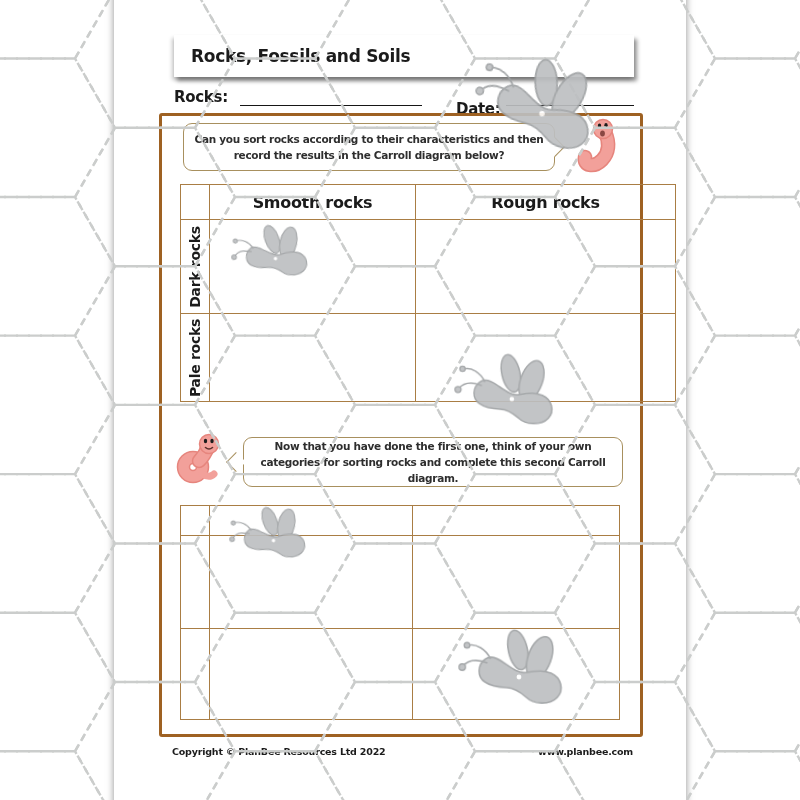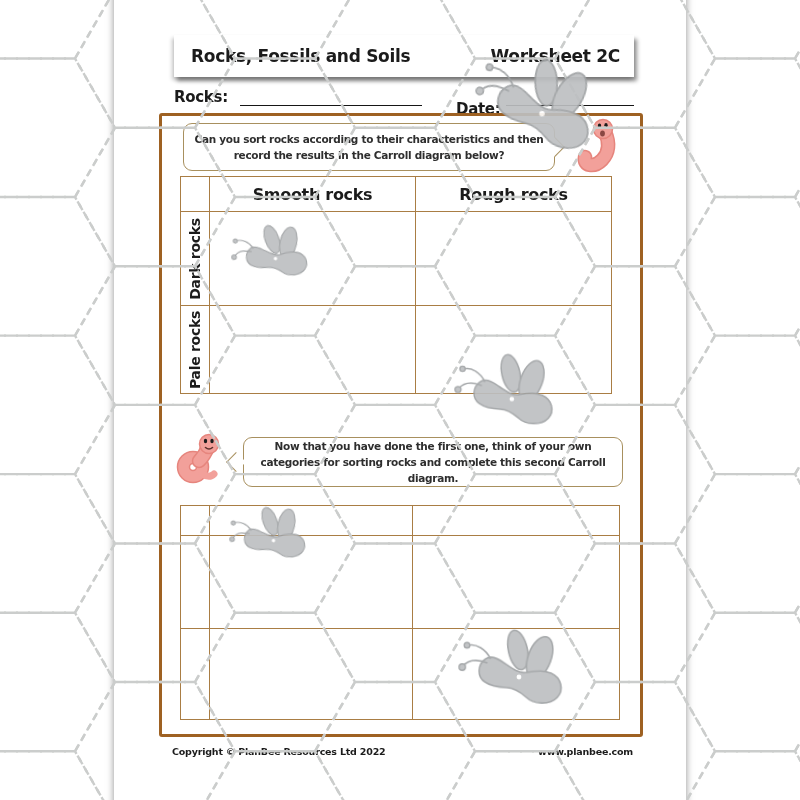--- a/index.html
+++ b/index.html
@@ -69,36 +69,35 @@
 <body>
 
 <div class="scene">
 
   <div class="page"></div>
 
   <div class="content">
 
     <div class="header-bar">
       <span class="header-title">Rocks, Fossils and Soils</span>
-      <span class="header-ws">Worksheet 2C</span>
     </div>
 
     <span class="field-label" style="left:174px;top:88px;">Rocks:</span>
     <div class="write-line" style="left:240px;top:105px;width:182px;"></div>
     <span class="field-label" style="left:456px;top:100px;">Date:</span>
     <div class="write-line" style="left:506px;top:105px;width:128px;"></div>
 
     <div class="frame"></div>
 
     <div class="bubble" style="left:183px;top:123px;width:372px;height:48px;">
       <span class="bubble-text">Can you sort rocks according to their characteristics and then record the results in the Carroll diagram below?</span>
     </div>
     <div class="tail tail-right" style="left:548px;top:140px;"></div>
 
-    <div class="ctable" style="left:180px;top:176px;width:432px;height:218px;grid-template-columns:29px 206px 1fr;grid-template-rows:35px 94px 1fr;">
+    <div class="ctable" style="left:180px;top:184px;width:496px;height:218px;grid-template-columns:29px 206px 1fr;grid-template-rows:35px 94px 1fr;">
       <div class="cell"></div>
       <div class="cell col-hdr">Smooth rocks</div>
       <div class="cell col-hdr last-col">Rough rocks</div>
 
       <div class="cell row-hdr">
           <span>Dark rocks</span>
         </div>
       <div class="cell"></div>
       <div class="cell last-col"></div>
 

